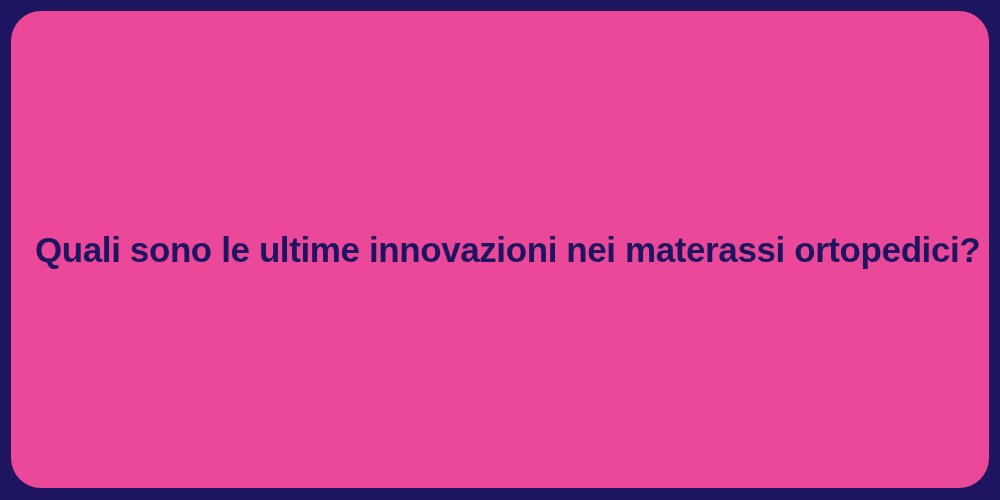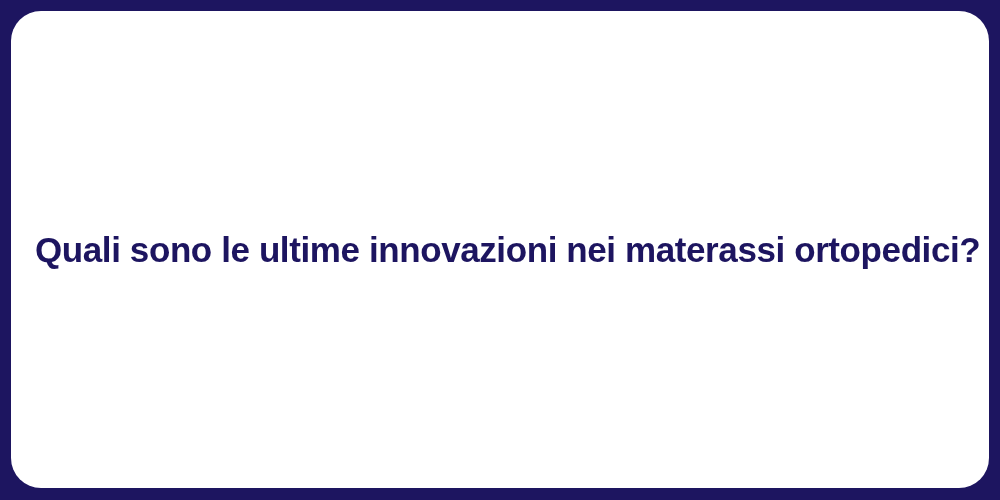--- a/index.html
+++ b/index.html
@@ -20,21 +20,21 @@
     width: 1000px;
     height: 500px;
     background: #1d1560;
     padding: 11px 11px 12px 11px;
   }
 
   #banner-card {
     box-sizing: border-box;
     width: 100%;
     height: 100%;
-    background: #ffffff;
+    background: #ec4899;
     border-radius: 30px;
     display: flex;
     align-items: center;
     justify-content: center;
     overflow: hidden;
   }
 
   #headline {
     display: block;
     width: 100%;

